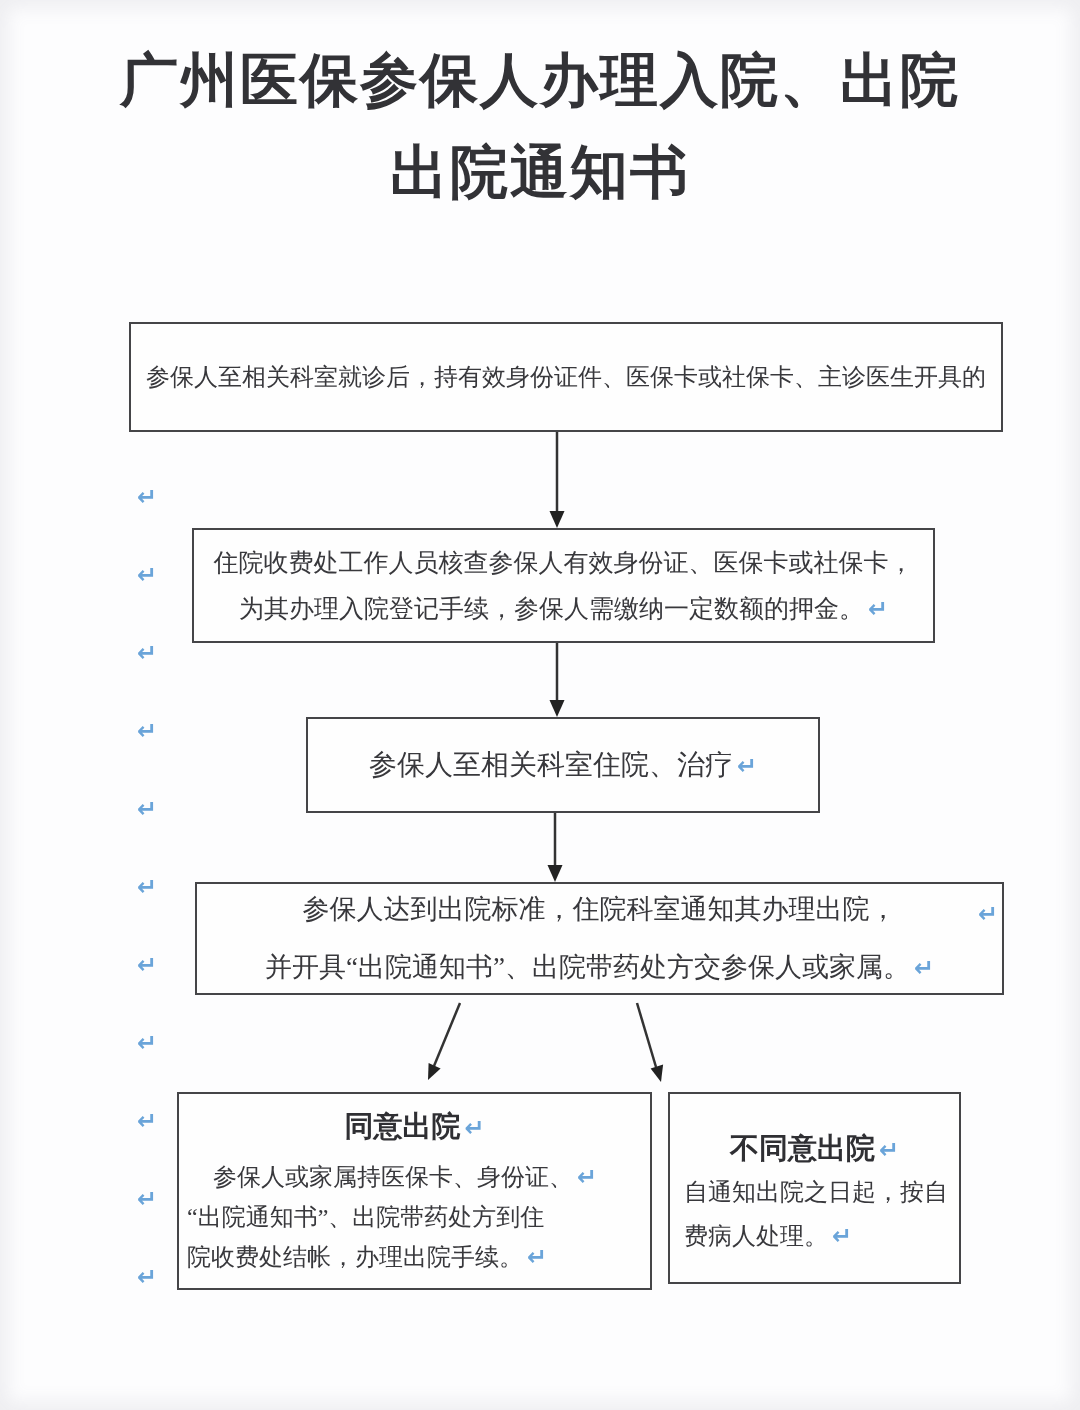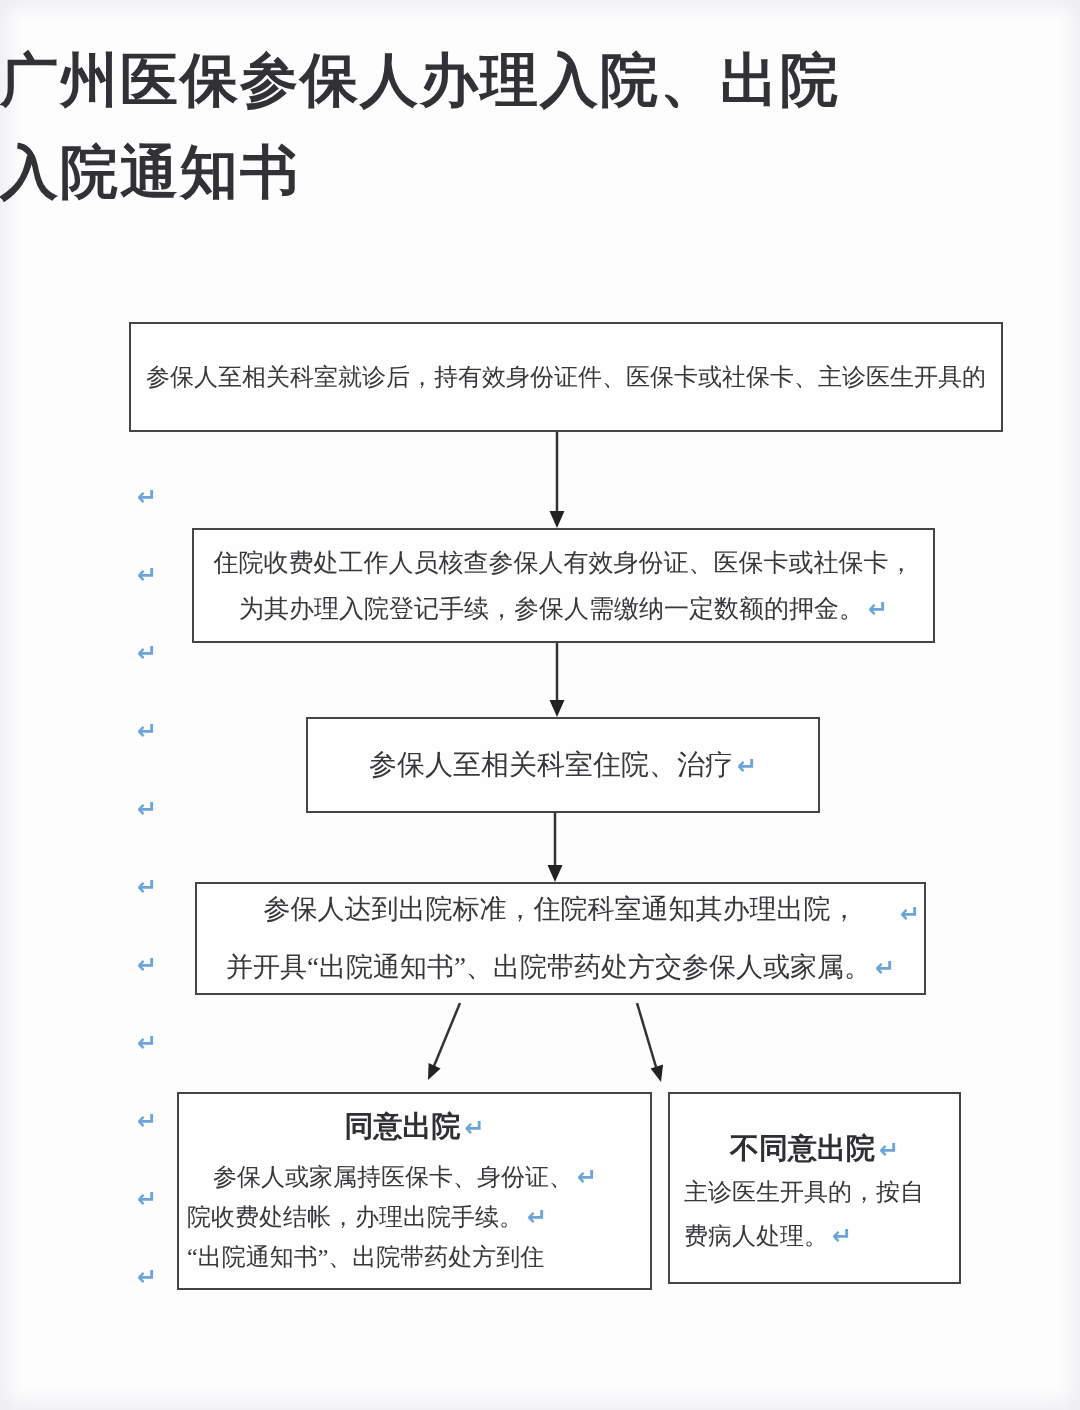--- a/index.html
+++ b/index.html
@@ -7,36 +7,36 @@
     position:relative;
     width:1080px;height:1410px;
     margin:0 auto;
     background:#fdfdfe;
     box-shadow: inset 0 0 18px 8px rgba(110,110,125,0.10);
     overflow:hidden;
     font-family:"Liberation Serif","DejaVu Serif",serif;
     color:#36363a;
   }
   
-  .title{position:absolute;left:0;top:34px;width:100%;text-align:left;
+  .title{position:absolute;left:0;top:34px;width:100%;text-align:center;
     font-family:"DejaVu Sans","Liberation Sans",sans-serif;
     font-weight:800;color:#323236;}
   .title-line{font-size:58px;line-height:92px;letter-spacing:2px;white-space:nowrap;}
   
   .box{position:absolute;border:2px solid #454548;background:#fefefe;
     display:flex;flex-direction:column;justify-content:center;align-items:center;
     box-sizing:border-box;}
   .line{white-space:nowrap;text-align:center;color:#38383c;}
   .box1{left:129px;top:322px;width:874px;height:110px;}
   .box1 .line{font-size:24px;line-height:44px;}
   .box2{left:192px;top:528px;width:743px;height:115px;}
   .box2 .line{font-size:25px;line-height:46px;}
   .box3{left:306px;top:717px;width:514px;height:96px;}
   .box3 .line{font-size:28px;line-height:40px;}
-  .box4{left:195px;top:882px;width:731px;height:113px;gap:12px;}
+  .box4{left:195px;top:882px;width:809px;height:113px;gap:12px;}
   .box4 .line{font-size:27px;line-height:46px;}
   .box5{left:177px;top:1092px;width:475px;height:198px;justify-content:flex-start;align-items:stretch;padding:12px 8px 0 8px;}
   .box6{left:637px;top:1092px;width:293px;height:192px;justify-content:flex-start;align-items:stretch;padding:34px 14px 0 14px;margin-left:31px;}
   .sub-title{font-family:"DejaVu Sans","Liberation Sans",sans-serif;font-weight:800;
     font-size:29px;line-height:40px;text-align:center;color:#2f2f33;white-space:nowrap;}
   .body-line{font-size:24px;line-height:40px;text-align:left;white-space:nowrap;color:#38383c;}
   .indent1{padding-left:26px;margin-top:9px;}
   .box6 .body-line{line-height:44px;}
   
   .ret{font-family:"DejaVu Sans",sans-serif;color:#5b9bd5;opacity:.9;
@@ -46,21 +46,21 @@
   
   .arrows{position:absolute;left:0;top:0;}
 </style>
 </head>
 <body>
 
 <div class="page">
 
   <div class="title">
     <div class="title-line">广州医保参保人办理入院、出院</div>
-    <div class="title-line">入院通知书</div>
+    <div class="title-line">出院通知书</div>
   </div>
 
   <svg class="arrows" width="1080" height="1410" viewBox="0 0 1080 1410">
     <g stroke="#333" fill="#222">
       <line x1="557" y1="432" x2="557" y2="512" stroke-width="2.5"></line>
       <polygon points="549.5,511 564.5,511 557,528" stroke="none"></polygon>
     </g>
     <g stroke="#333" fill="#222">
       <line x1="557" y1="643" x2="557" y2="701" stroke-width="2.5"></line>
       <polygon points="549.5,700 564.5,700 557,717" stroke="none"></polygon>
@@ -94,27 +94,27 @@
 
   <div class="box box4">
     <div class="line"><span>参保人达到出院标准，住院科室通知其办理出院，</span></div>
     <div class="line"><span>并开具“出院通知书”、出院带药处方交参保人或家属。</span><span class="ret">↵</span></div>
     <span class="ret edge-ret">↵</span>
   </div>
 
   <div class="box box5">
     <div class="sub-title"><span>同意出院</span><span class="ret">↵</span></div>
     <div class="body-line indent1"><span>参保人或家属持医保卡、身份证、</span><span class="ret">↵</span></div>
+    <div class="body-line"><span>“出院通知书”、出院带药处方到住</span></div>
     <div class="body-line"><span>院收费处结帐，办理出院手续。</span><span class="ret">↵</span></div>
-    <div class="body-line"><span>“出院通知书”、出院带药处方到住</span></div>
   </div>
 
   <div class="box box6">
     <div class="sub-title"><span>不同意出院</span><span class="ret">↵</span></div>
-    <div class="body-line"><span>主诊医生开具的，按自</span></div>
+    <div class="body-line"><span>自通知出院之日起，按自</span></div>
     <div class="body-line"><span>费病人处理。</span><span class="ret">↵</span></div>
   </div>
 
   <div id="margin-marks">
       <span class="ret margin-ret" style="top: 483px;">↵</span>
       <span class="ret margin-ret" style="top: 561px;">↵</span>
       <span class="ret margin-ret" style="top: 639px;">↵</span>
       <span class="ret margin-ret" style="top: 717px;">↵</span>
       <span class="ret margin-ret" style="top: 795px;">↵</span>
       <span class="ret margin-ret" style="top: 873px;">↵</span>

